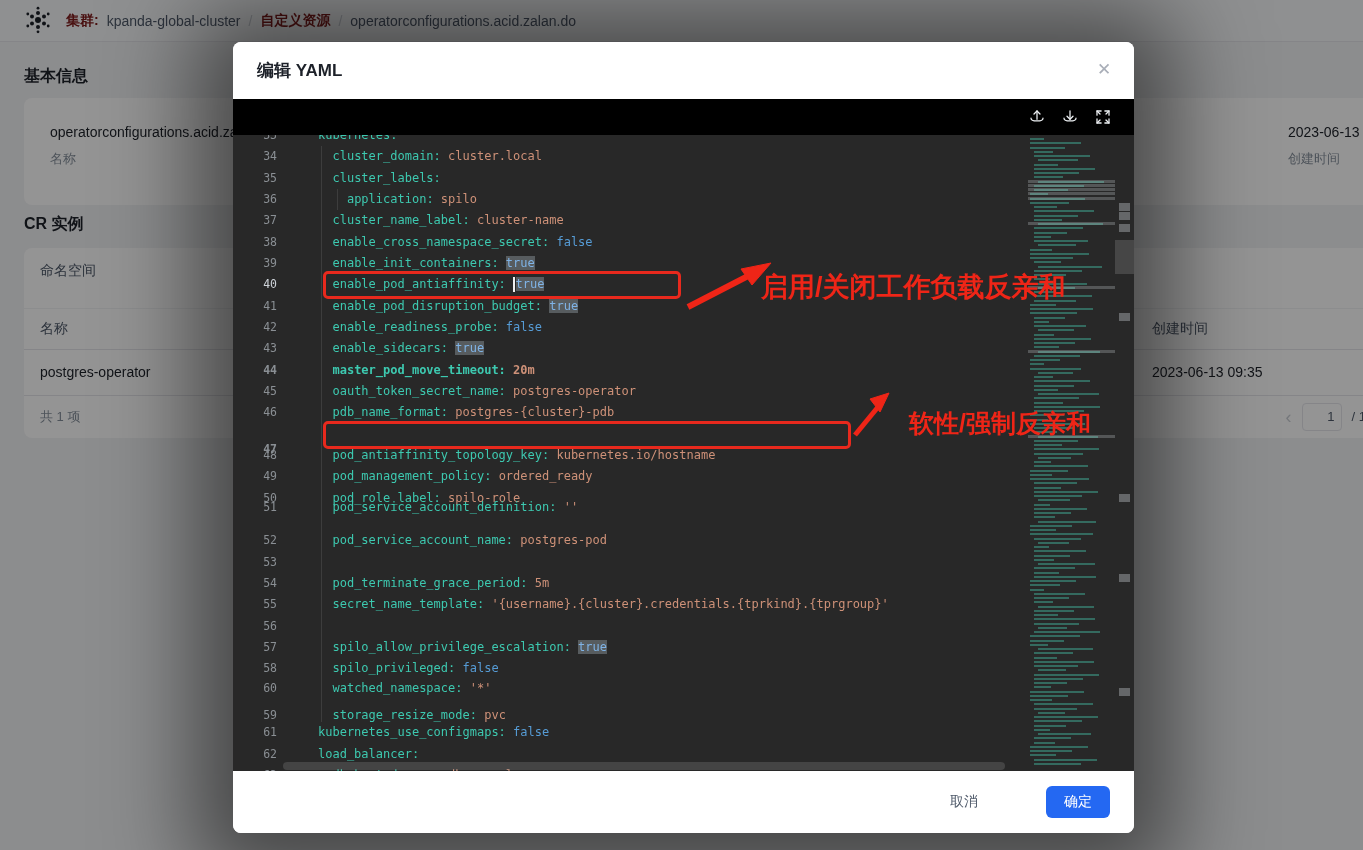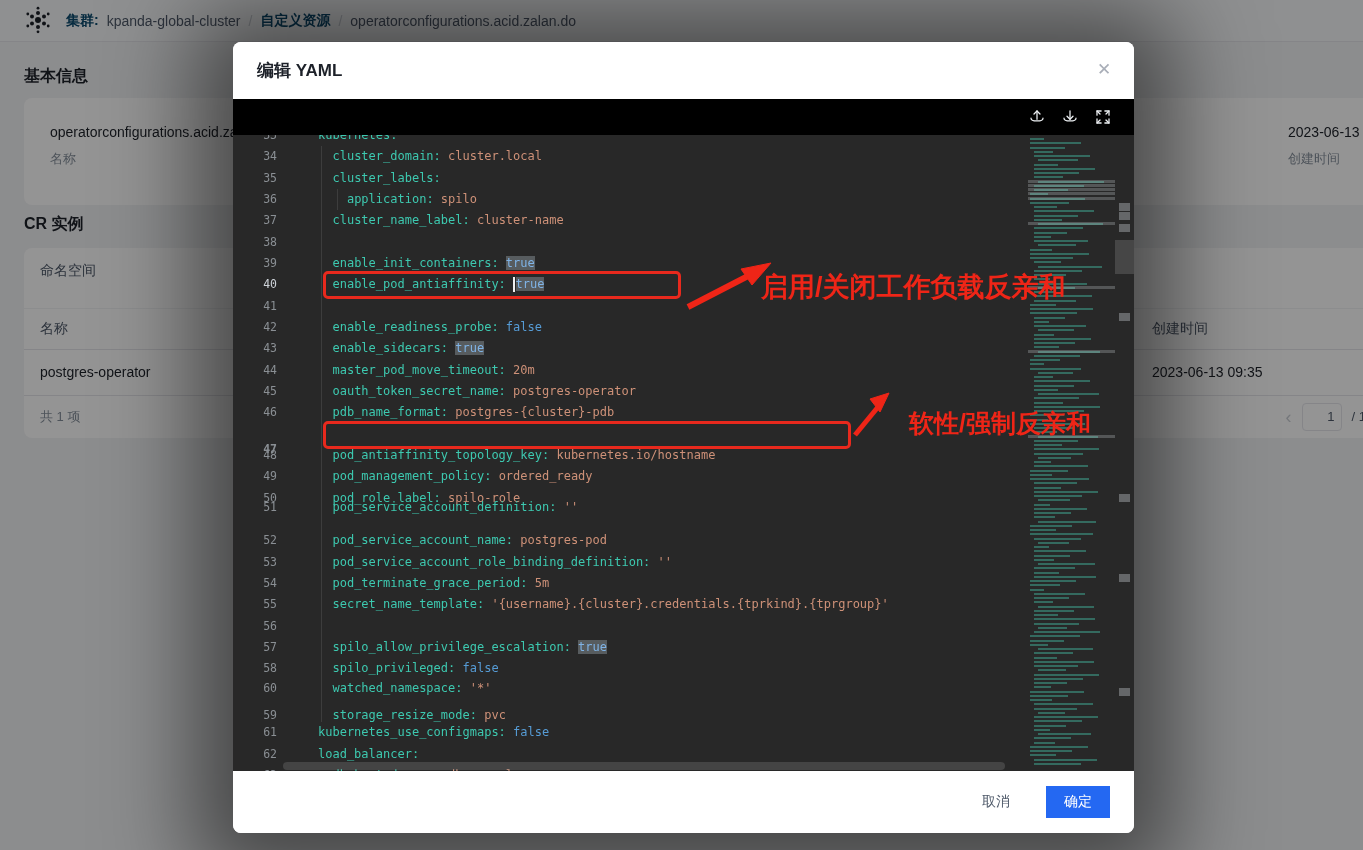--- a/index.html
+++ b/index.html
@@ -4,21 +4,21 @@
 <style>
   html,body{margin:0;padding:0;}
   body{width:1363px;height:850px;overflow:hidden;position:relative;background:#f2f3f5;
        font-family:"Liberation Sans","DejaVu Sans",sans-serif;color:#1d2129;}
   
   .page{position:absolute;top:0;left:0;width:1430px;height:850px;}
   .topbar{position:absolute;top:0;left:0;width:1430px;height:42px;background:#f7f8fa;
           border-bottom:1px solid #e5e6eb;display:flex;align-items:center;gap:8px;
           padding-left:24px;box-sizing:border-box;font-size:14px;color:#4e5969;}
   .topbar .logo{width:30px;height:30px;display:inline-flex;margin-right:4px;}
-  .bc-strong{font-weight:bold;color:#0c4a6e;}
+  .bc-strong{font-weight:bold;color:#7f1d1d;}
   .bc-sep{color:#c9cdd4;}
   .sec-title{position:absolute;left:24px;font-size:16px;font-weight:bold;color:#1d2129;}
   .t-basic{top:66px;} .t-cr{top:214px;}
   .card{position:absolute;left:24px;width:1382px;background:#fff;border-radius:8px;}
   .card1{top:98px;height:107px;}
   .field{position:absolute;top:26px;}
   .f-name{left:26px;} .f-created{left:1264px;}
   .field .val{font-size:14px;color:#1d2129;margin-bottom:10px;white-space:nowrap;}
   .field .lab{font-size:13px;color:#86909c;}
   .card2{top:248px;height:190px;}
@@ -78,22 +78,22 @@
   .anno-text{position:absolute;color:#ef2517;font-weight:bold;z-index:5;white-space:nowrap;
              font-family:"Liberation Sans","DejaVu Sans",sans-serif;}
   .ann-1{left:528px;top:134px;font-size:27px;}
   .ann-2{left:676px;top:272px;font-size:25px;}
   .anno-svg{position:absolute;inset:0;width:901px;height:636px;z-index:6;pointer-events:none;}
   
   .m-footer{position:absolute;bottom:0;left:0;width:100%;height:62px;background:#fff;
             display:flex;align-items:center;justify-content:flex-end;gap:30px;padding-right:24px;box-sizing:border-box;}
   .btn-cancel{font-size:14px;color:#4e5969;background:none;border:none;cursor:pointer;
               font-family:inherit;}
-  .btn-ok{min-width:64px;height:32px;background:#2468f2;color:#fff;border:none;border-radius:0;
-          font-size:14px;cursor:pointer;font-family:Liberation Serif, serif;padding:0 16px;}
+  .btn-ok{min-width:64px;height:32px;background:#2468f2;color:#fff;border:none;border-radius:6px;
+          font-size:14px;cursor:pointer;font-family:Liberation Serif, serif;padding:0 16px;margin-left:32px;}
 </style>
 </head>
 <body>
 
 <div class="page">
   <div class="topbar">
     <span class="logo">
       <svg viewBox="0 0 28 28" width="28" height="28" fill="#1d2129">
         <circle cx="14" cy="14" r="3"></circle>
         <circle cx="14" cy="7" r="2"></circle>
@@ -195,36 +195,36 @@
 
   <div class="m-editor">
     <div class="guide" style="left:88px;top:11px;height:576px;"></div>
     <div class="guide" style="left:104px;top:54px;height:21px;"></div>
     <div id="code-rows">
         <div class="crow" style="top: -10px;"><span class="ln">33</span><span class="ct"><span class="tk-k">kubernetes:</span></span></div>
         <div class="crow" style="top: 11.33px;"><span class="ln">34</span><span class="ct"><span>  </span><span class="tk-k">cluster_domain:</span><span> </span><span class="tk-s">cluster.local</span></span></div>
         <div class="crow" style="top: 32.66px;"><span class="ln">35</span><span class="ct"><span>  </span><span class="tk-k">cluster_labels:</span></span></div>
         <div class="crow" style="top: 53.99px;"><span class="ln">36</span><span class="ct"><span>    </span><span class="tk-k">application:</span><span> </span><span class="tk-s">spilo</span></span></div>
         <div class="crow" style="top: 75.32px;"><span class="ln">37</span><span class="ct"><span>  </span><span class="tk-k">cluster_name_label:</span><span> </span><span class="tk-s">cluster-name</span></span></div>
-        <div class="crow" style="top: 96.65px;"><span class="ln">38</span></div>
+        <div class="crow" style="top: 96.65px;"><span class="ln">38</span><span class="ct"><span>  </span><span class="tk-k">enable_cross_namespace_secret:</span><span> </span><span class="tk-b">false</span></span></div>
         <div class="crow" style="top: 117.98px;"><span class="ln">39</span><span class="ct"><span>  </span><span class="tk-k">enable_init_containers:</span><span> </span><span class="tk-bh">true</span></span></div>
         <div class="crow" style="top: 139.31px;"><span class="ln active">40</span><span class="ct"><span>  </span><span class="tk-k">enable_pod_antiaffinity:</span><span> </span><span class="cursor"></span><span class="tk-bh">true</span></span></div>
-        <div class="crow" style="top: 160.64px;"><span class="ln">41</span></div>
+        <div class="crow" style="top: 160.64px;"><span class="ln">41</span><span class="ct"><span>  </span><span class="tk-k">enable_pod_disruption_budget:</span><span> </span><span class="tk-bh">true</span></span></div>
         <div class="crow" style="top: 181.97px;"><span class="ln">42</span><span class="ct"><span>  </span><span class="tk-k">enable_readiness_probe:</span><span> </span><span class="tk-b">false</span></span></div>
         <div class="crow" style="top: 203.3px;"><span class="ln">43</span><span class="ct"><span>  </span><span class="tk-k">enable_sidecars:</span><span> </span><span class="tk-bh">true</span></span></div>
-        <div class="crow" style="top: 224.63px;"><span class="ln">44</span><span class="ct"><span>  </span><span class="tk-k">master_pod_move_timeout:</span><span> </span><span class="tk-s">20m</span></span></div>
+        <div class="crow" style="top: 224.63px; font-weight: bold;"><span class="ln">44</span><span class="ct"><span>  </span><span class="tk-k">master_pod_move_timeout:</span><span> </span><span class="tk-s">20m</span></span></div>
         <div class="crow" style="top: 245.96px;"><span class="ln">45</span><span class="ct"><span>  </span><span class="tk-k">oauth_token_secret_name:</span><span> </span><span class="tk-s">postgres-operator</span></span></div>
         <div class="crow" style="top: 267.29px;"><span class="ln">46</span><span class="ct"><span>  </span><span class="tk-k">pdb_name_format:</span><span> </span><span class="tk-s">postgres-{cluster}-pdb</span></span></div>
         <div class="crow" style="top: 304px; font-weight: bold;"><span class="ln">47</span></div>
         <div class="crow" style="top: 309.95px;"><span class="ln">48</span><span class="ct"><span>  </span><span class="tk-k">pod_antiaffinity_topology_key:</span><span> </span><span class="tk-s">kubernetes.io/hostname</span></span></div>
         <div class="crow" style="top: 331.28px;"><span class="ln">49</span><span class="ct"><span>  </span><span class="tk-k">pod_management_policy:</span><span> </span><span class="tk-s">ordered_ready</span></span></div>
         <div class="crow" style="top: 352.61px;"><span class="ln">50</span><span class="ct"><span>  </span><span class="tk-k">pod_role_label:</span><span> </span><span class="tk-s">spilo-role</span></span></div>
         <div class="crow" style="top: 362px;"><span class="ln">51</span><span class="ct"><span>  </span><span class="tk-k">pod_service_account_definition:</span><span> </span><span class="tk-s">''</span></span></div>
         <div class="crow" style="top: 395.27px;"><span class="ln">52</span><span class="ct"><span>  </span><span class="tk-k">pod_service_account_name:</span><span> </span><span class="tk-s">postgres-pod</span></span></div>
-        <div class="crow" style="top: 416.6px;"><span class="ln">53</span><span class="ct"><span>  </span><span class="tk-k">pod_service_account_role_binding_definition:</span><span> </span><span class="tk-s">''</span></span></div>
+        <div class="crow" style="top: 416.6px;"><span class="ln">53</span></div>
         <div class="crow" style="top: 437.93px;"><span class="ln">54</span><span class="ct"><span>  </span><span class="tk-k">pod_terminate_grace_period:</span><span> </span><span class="tk-s">5m</span></span></div>
         <div class="crow" style="top: 459.26px;"><span class="ln">55</span><span class="ct"><span>  </span><span class="tk-k">secret_name_template:</span><span> </span><span class="tk-s">'{username}.{cluster}.credentials.{tprkind}.{tprgroup}'</span></span></div>
         <div class="crow" style="top: 480.59px;"><span class="ln">56</span></div>
         <div class="crow" style="top: 501.92px;"><span class="ln">57</span><span class="ct"><span>  </span><span class="tk-k">spilo_allow_privilege_escalation:</span><span> </span><span class="tk-bh">true</span></span></div>
         <div class="crow" style="top: 523.25px;"><span class="ln">58</span><span class="ct"><span>  </span><span class="tk-k">spilo_privileged:</span><span> </span><span class="tk-b">false</span></span></div>
         <div class="crow" style="top: 570px;"><span class="ln">59</span><span class="ct"><span>  </span><span class="tk-k">storage_resize_mode:</span><span> </span><span class="tk-s">pvc</span></span></div>
         <div class="crow" style="top: 543px;"><span class="ln">60</span><span class="ct"><span>  </span><span class="tk-k">watched_namespace:</span><span> </span><span class="tk-s">'*'</span></span></div>
         <div class="crow" style="top: 587.24px;"><span class="ln">61</span><span class="ct"><span class="tk-k">kubernetes_use_configmaps:</span><span> </span><span class="tk-b">false</span></span></div>
         <div class="crow" style="top: 608.57px;"><span class="ln">62</span><span class="ct"><span class="tk-k">load_balancer:</span></span></div>
         <div class="crow" style="top: 629.9px;"><span class="ln">63</span><span class="ct"><span>  </span><span class="tk-k">db_hosted_zone:</span><span> </span><span class="tk-s">db.example.com</span></span></div>

